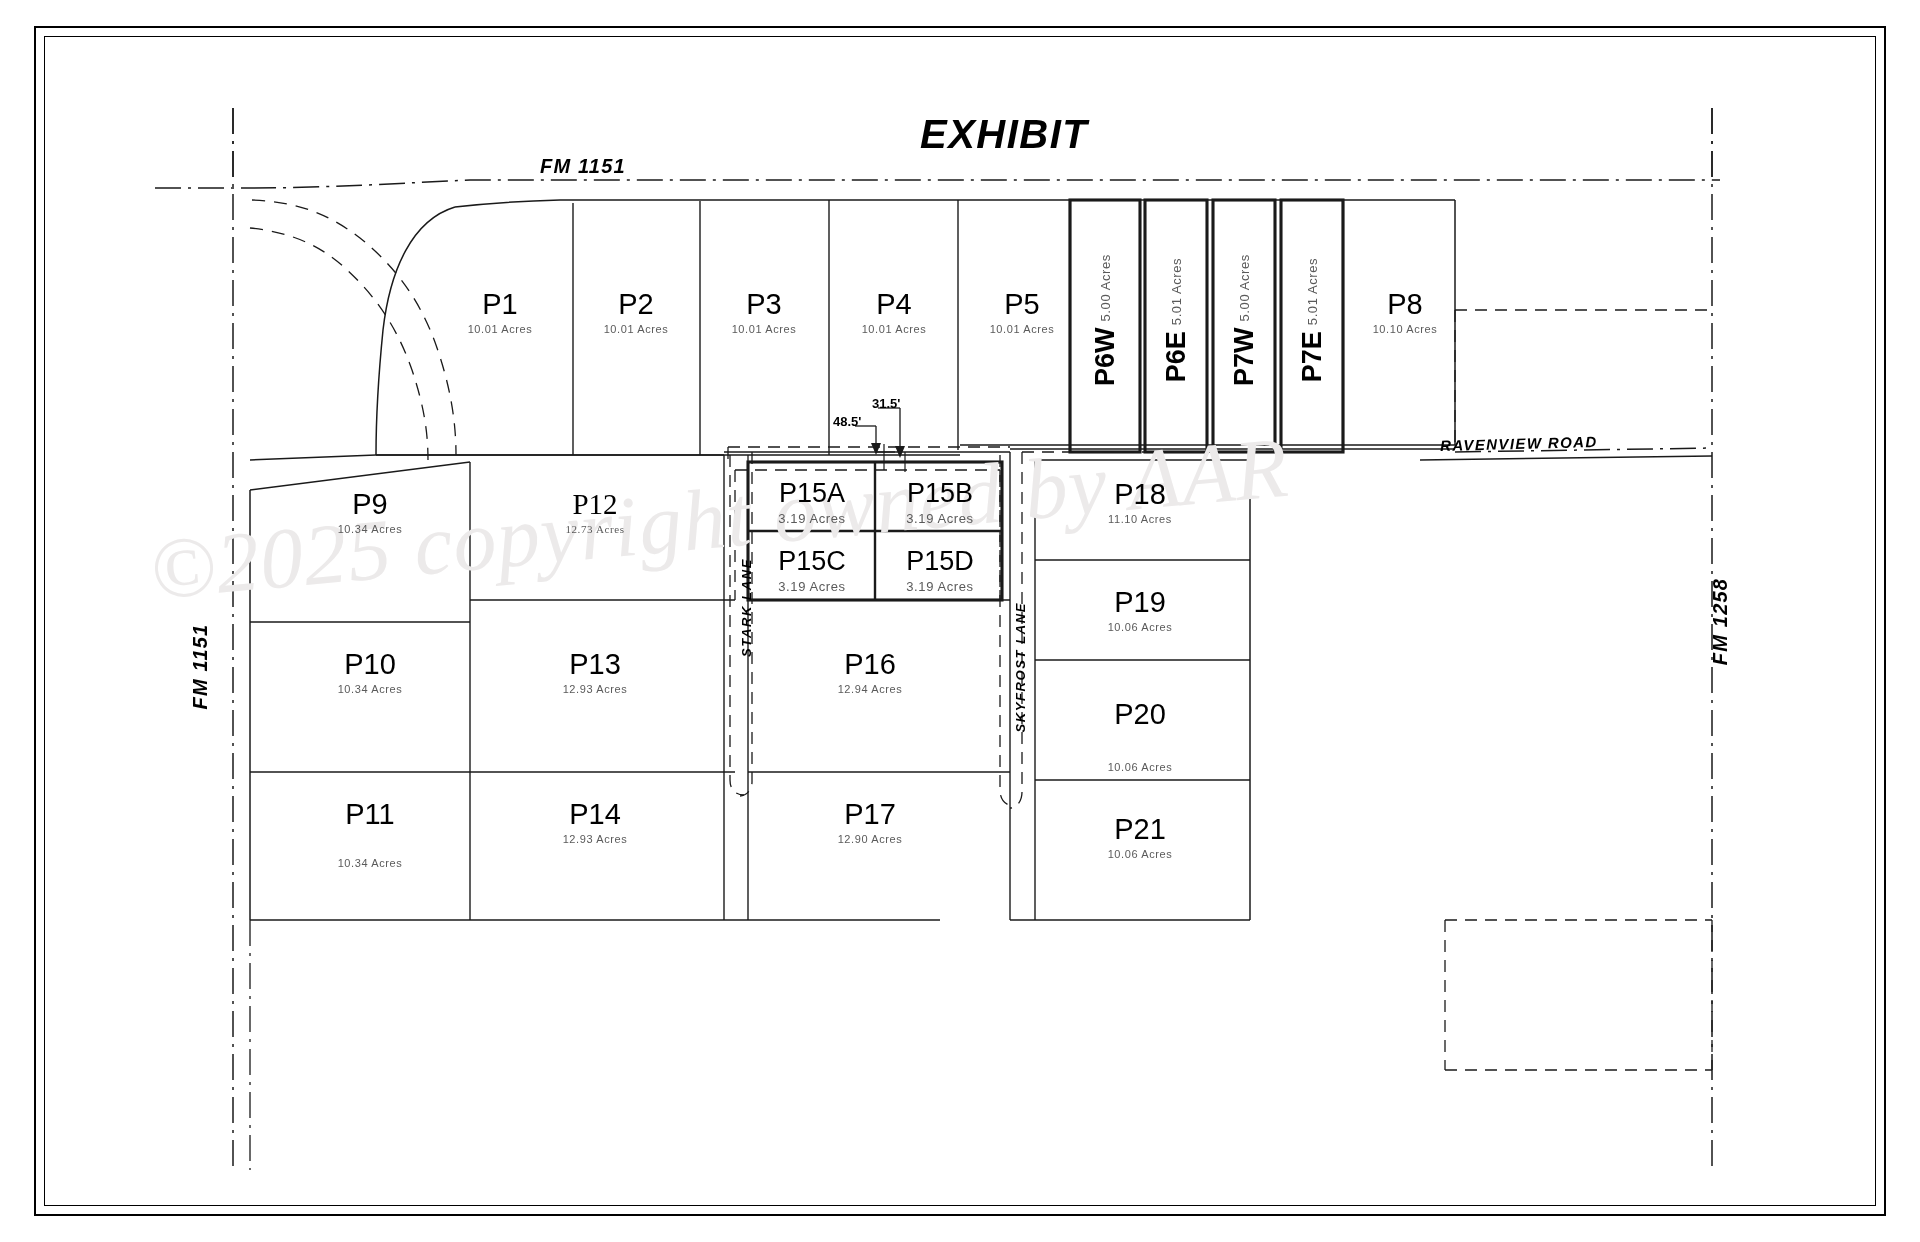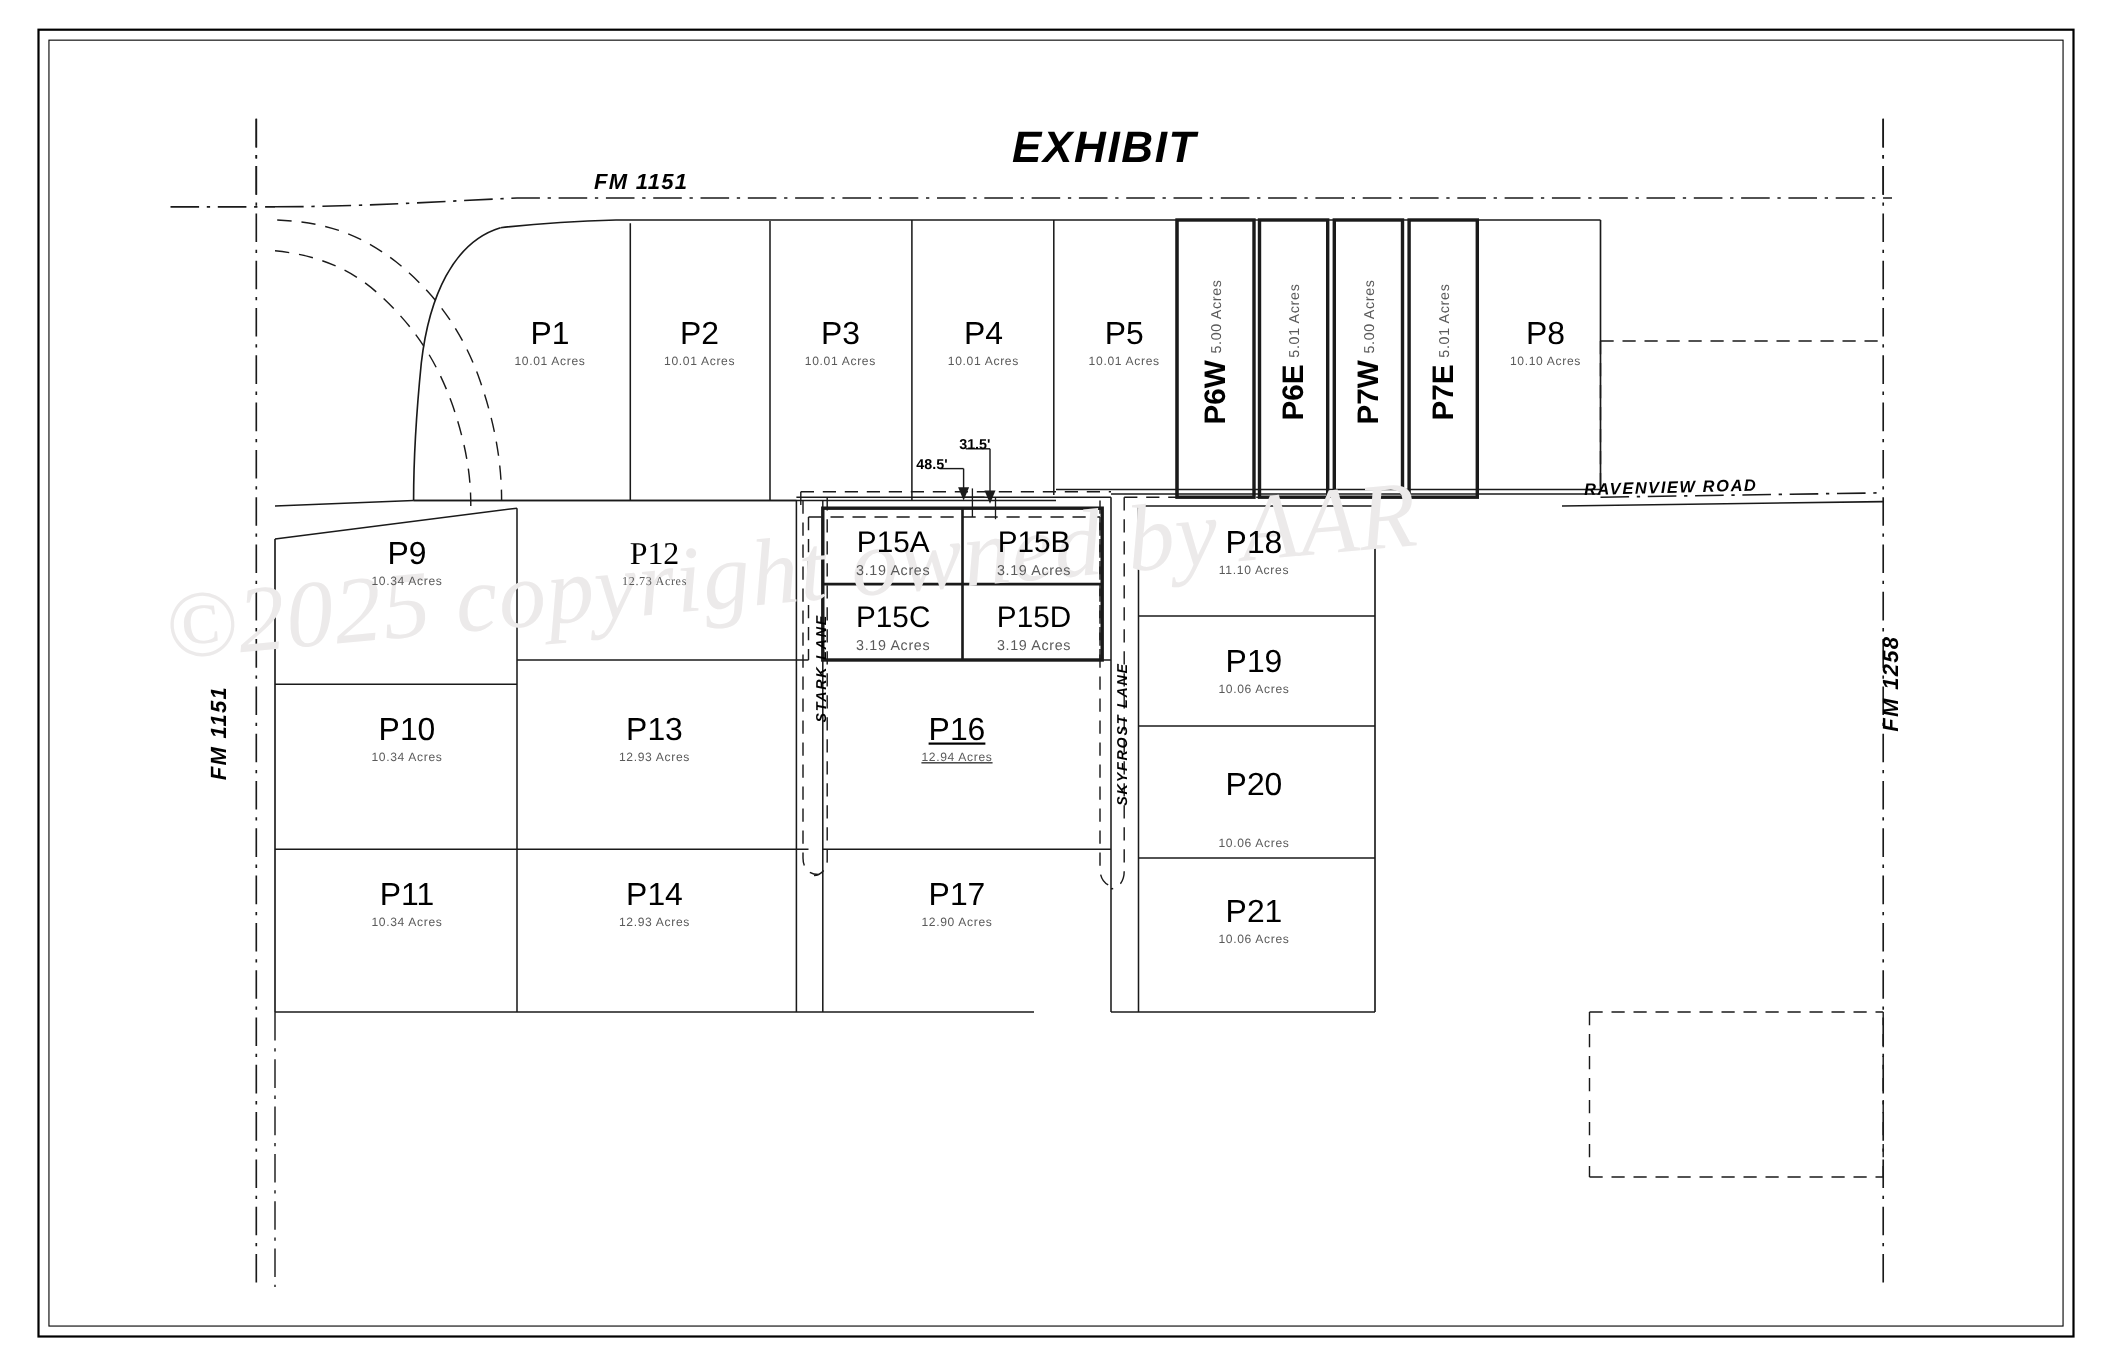--- a/index.html
+++ b/index.html
@@ -238,21 +238,21 @@
   </div>
 
   <div class="lot" style="left:310px;top:490px;width:120px;">
     <div class="lot-name">P9</div>
     <div class="lot-acre">10.34  Acres</div>
   </div>
   <div class="lot" style="left:305px;top:650px;width:130px;">
     <div class="lot-name">P10</div>
     <div class="lot-acre">10.34  Acres</div>
   </div>
-  <div class="lot" style="left:305px;top:800px;width:130px;">
+  <div class="lot" style="left:305px;top:800px;width:130px;gap:24px;">
     <div class="lot-name">P11</div>
     <div class="lot-acre">10.34  Acres</div>
   </div>
 
   <div class="lot" style="left:530px;top:490px;width:130px;font-family:Liberation Serif, serif;">
     <div class="lot-name">P12</div>
     <div class="lot-acre">12.73  Acres</div>
   </div>
   <div class="lot" style="left:530px;top:650px;width:130px;">
     <div class="lot-name">P13</div>
@@ -273,21 +273,21 @@
   </div>
   <div class="lot" style="left:752px;top:548px;width:120px;">
     <div class="lot-name sm">P15C</div>
     <div class="lot-acre tiny">3.19  Acres</div>
   </div>
   <div class="lot" style="left:880px;top:548px;width:120px;">
     <div class="lot-name sm">P15D</div>
     <div class="lot-acre tiny">3.19  Acres</div>
   </div>
 
-  <div class="lot" style="left:805px;top:650px;width:130px;text-decoration:underline;">
+  <div class="lot" style="left:805px;top:650px;width:130px;">
     <div class="lot-name">P16</div>
     <div class="lot-acre">12.94  Acres</div>
   </div>
   <div class="lot" style="left:805px;top:800px;width:130px;">
     <div class="lot-name">P17</div>
     <div class="lot-acre">12.90  Acres</div>
   </div>
 
   <div class="lot" style="left:1075px;top:480px;width:130px;">
     <div class="lot-name">P18</div>

